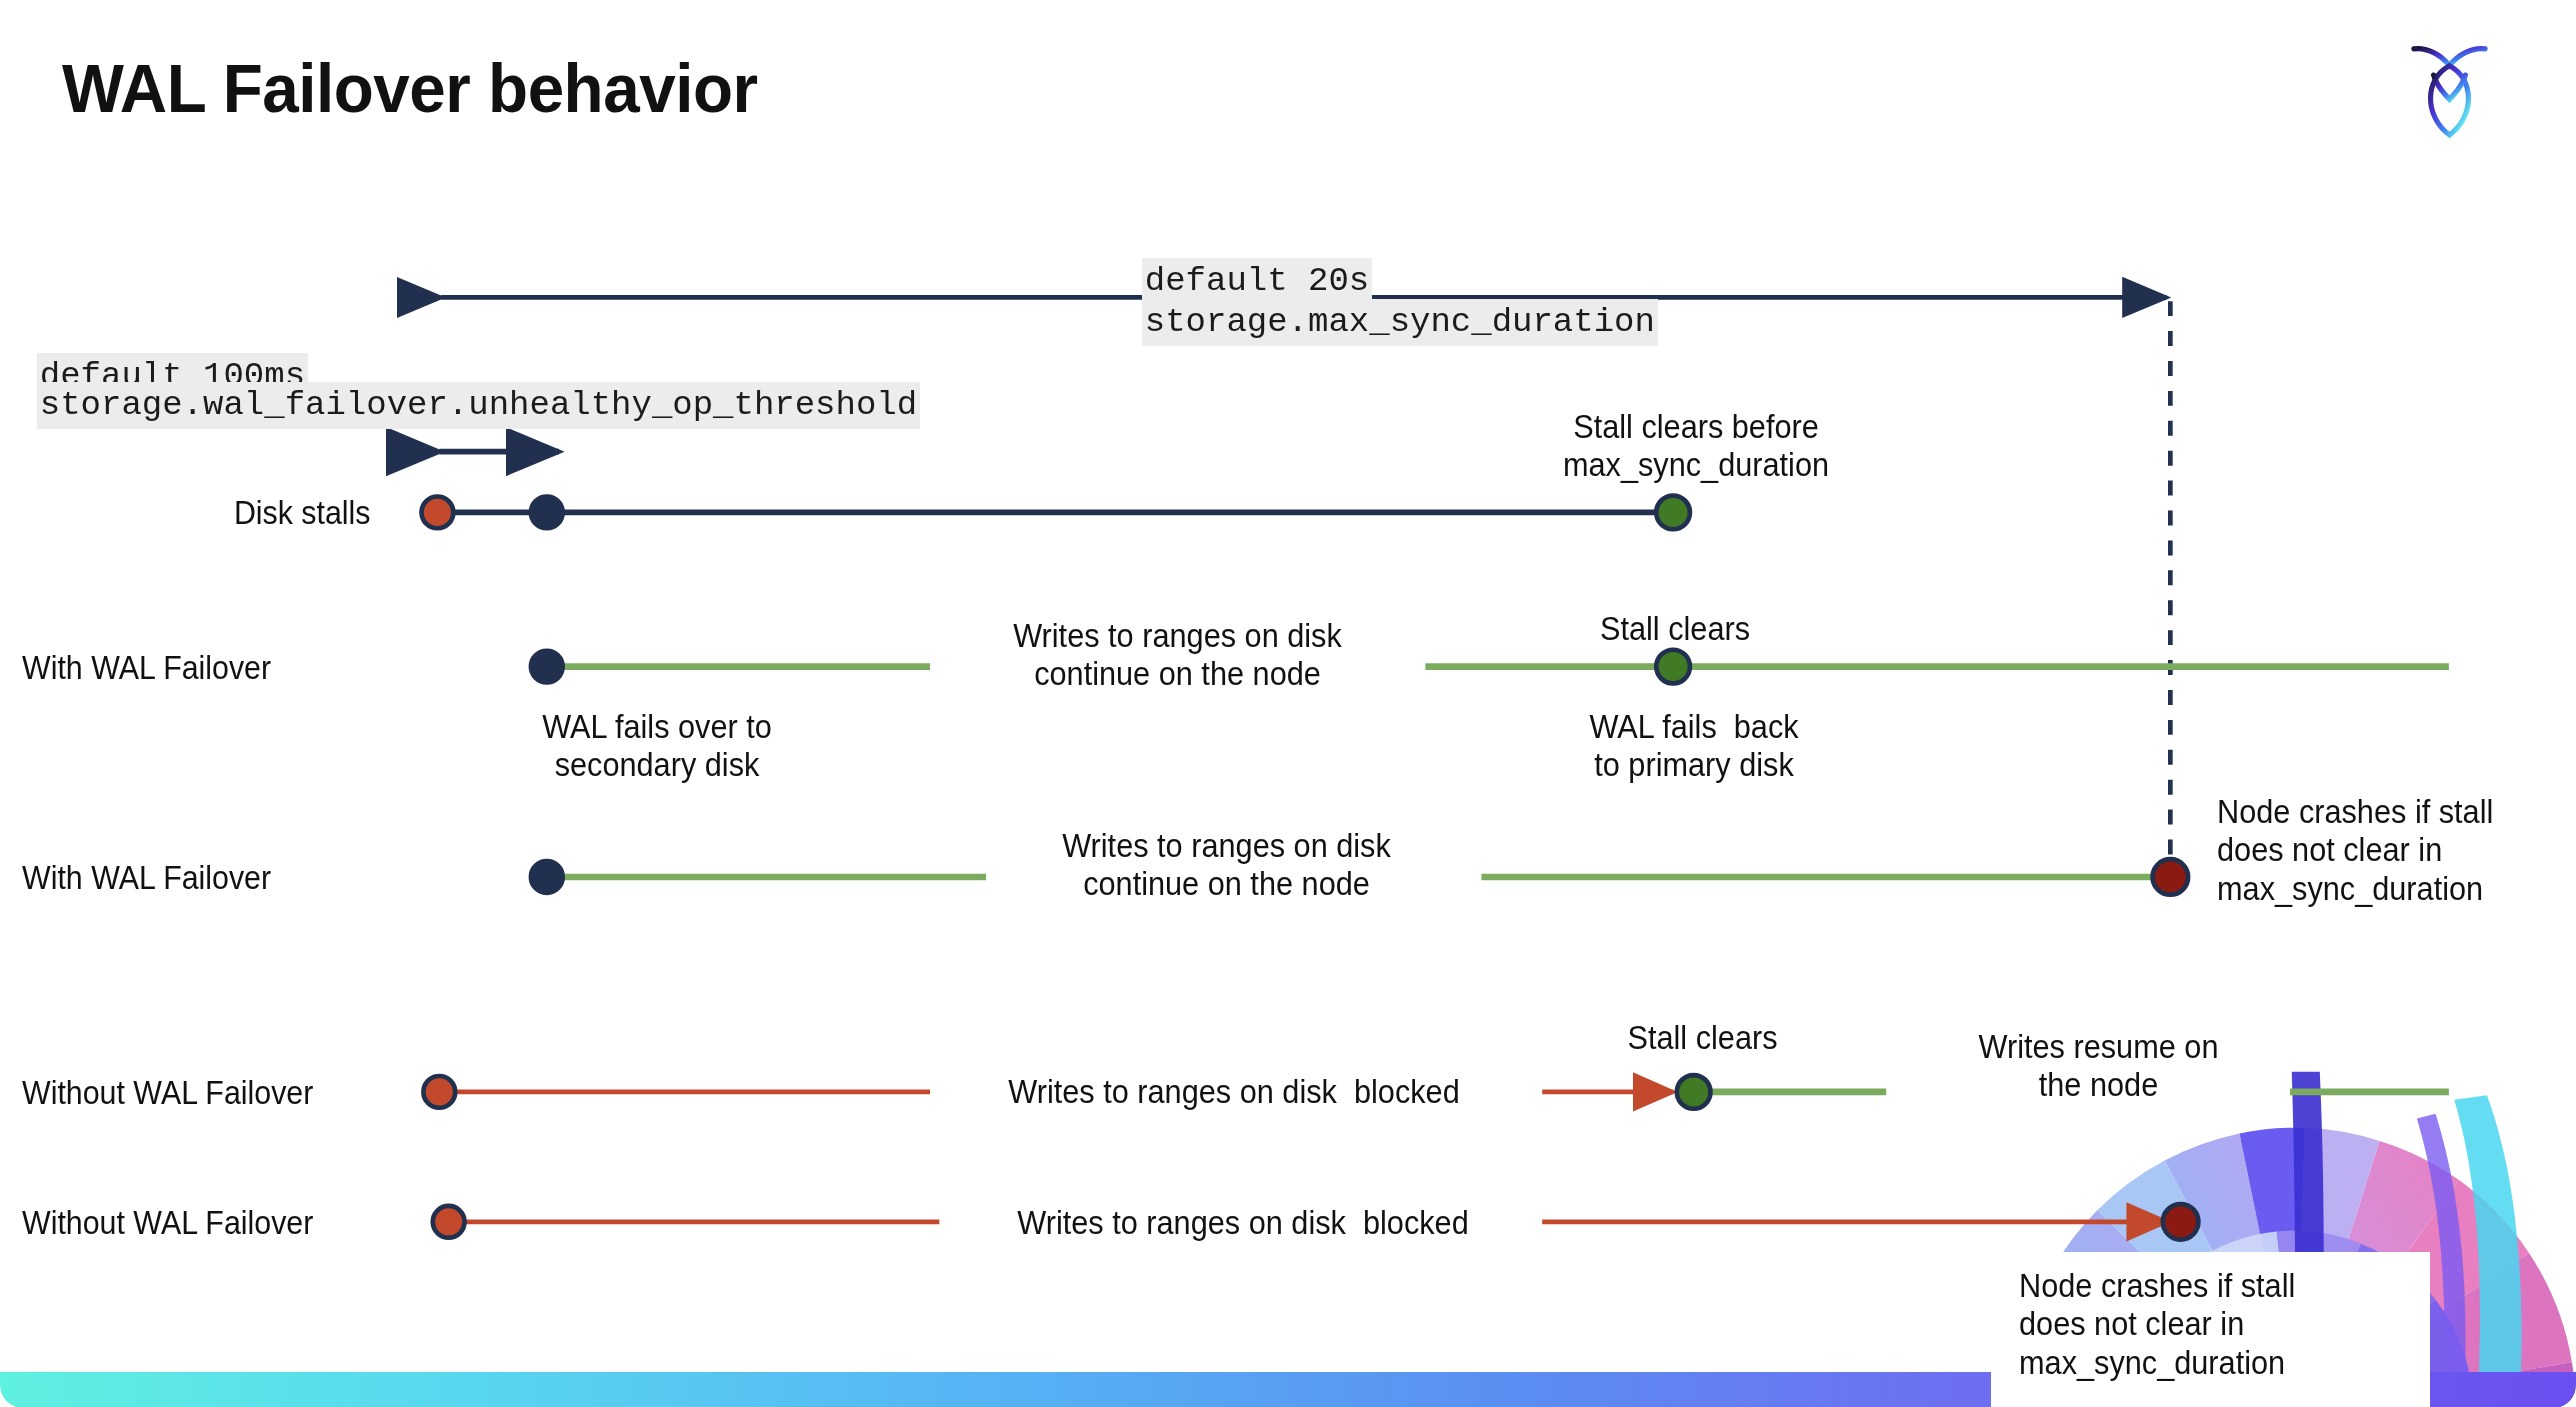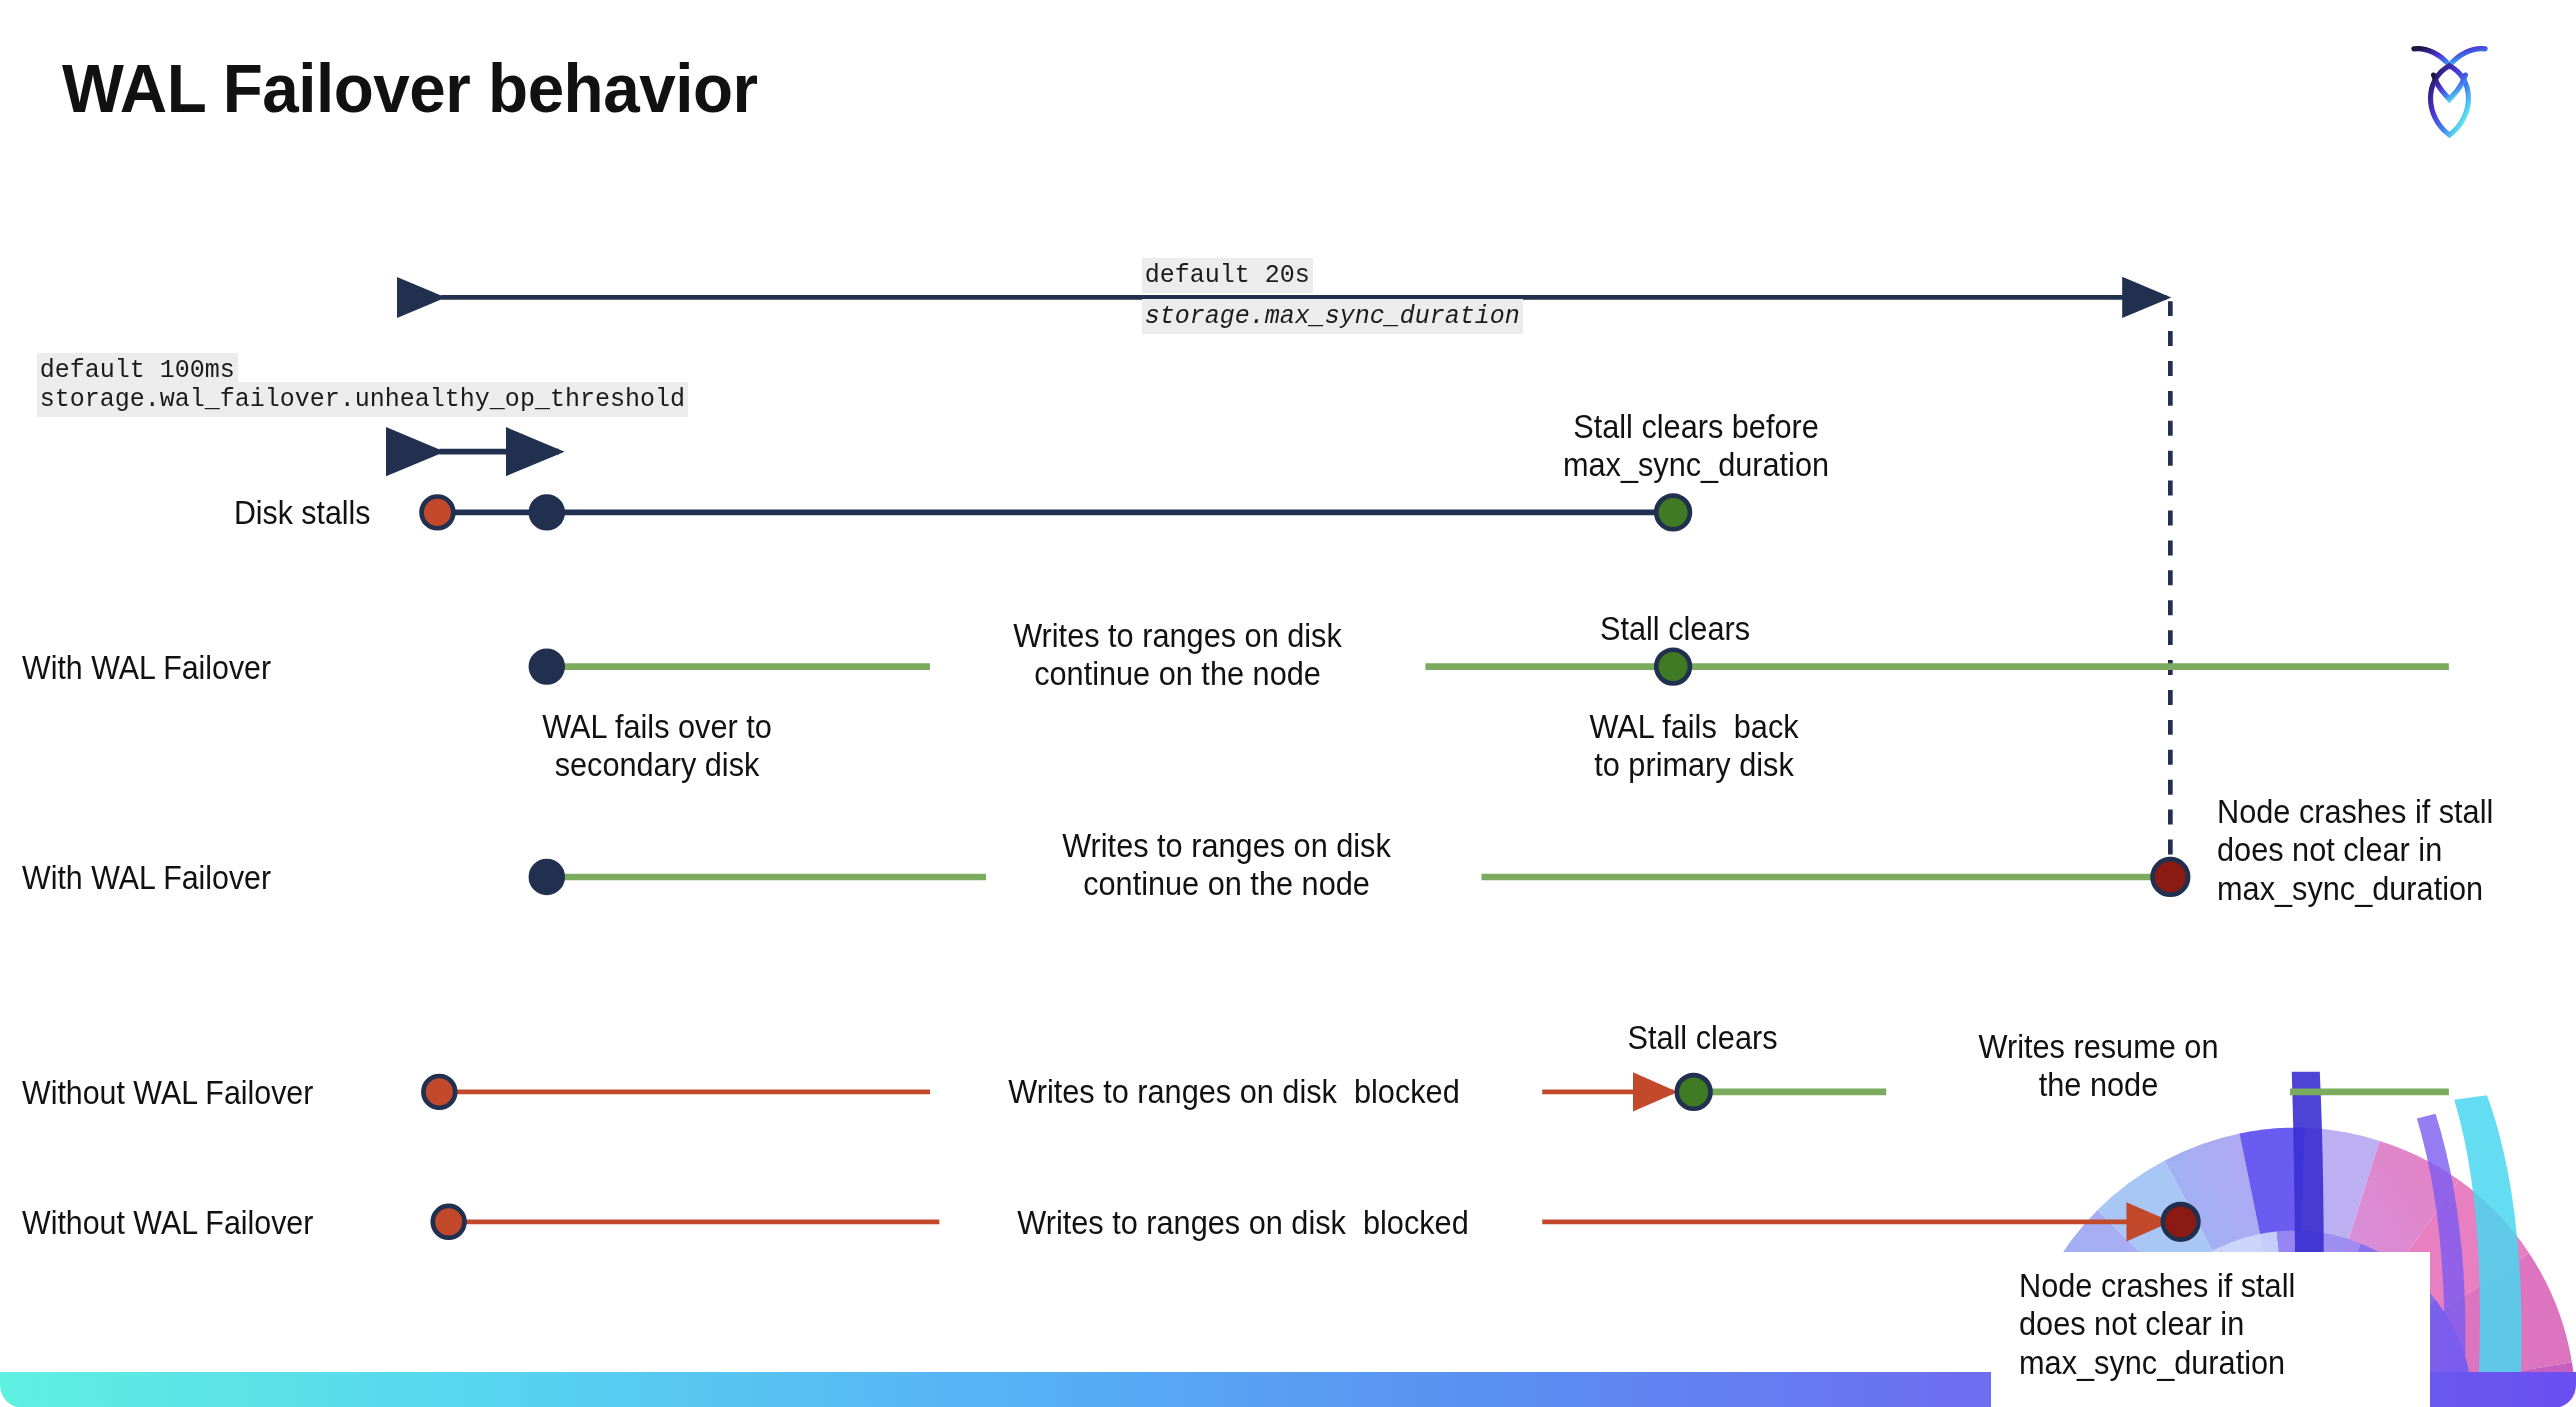--- a/index.html
+++ b/index.html
@@ -19,21 +19,21 @@
 
   
   .title{position:absolute;left:62px;top:49px;font-size:69px;font-weight:800;
     letter-spacing:-0.5px;color:#111111;font-family:"Liberation Sans", sans-serif;
     transform:scaleX(0.95);transform-origin:left top;}
 
   
   .logo{position:absolute;left:2398px;top:30px;width:103px;height:122px;}
 
   
-  .code{position:absolute;font-family:"Liberation Mono", monospace;font-size:25px;
+  .code{position:absolute;font-family:"Liberation Mono", monospace;font-size:34px;
     color:#1b1b1b;background:#ececec;white-space:pre;line-height:1.34;padding:0.9px 2.8px;}
 
   
   .rowlabel{position:absolute;font-size:33px;color:#111;white-space:nowrap;
      transform:scaleX(0.92);transform-origin:left center;}
   .rowlabel.right{transform-origin:right center;}
 
   
   .note{position:absolute;font-size:33px;color:#111;line-height:1.16;white-space:pre;
      transform:scaleX(0.93);}
@@ -174,21 +174,21 @@
       <g fill="none" stroke="url(#lg)" stroke-width="5.5" stroke-linecap="round">
         <path d="M17,20 C30,18 46,26 55,38 C64,26 80,18 93,20"></path>
         <path d="M55,38 C28,52 28,92 55,112 C82,92 82,52 55,38 Z"></path>
         <path d="M38,48 C42,62 50,68 55,74 C60,68 68,62 72,48"></path>
         <path d="M55,74 L55,112"></path>
       </g>
     </svg>
   </div>
 
   <div class="code" style="left:1142px;top:258px;">default 20s</div>
-  <div class="code" style="left:1142px;top:299px;font-style:italic;">storage.max_sync_duration</div>
+  <div class="code" style="left:1142px;top:299px;">storage.max_sync_duration</div>
 
   <div class="code" style="left:37px;top:353px;font-family:Liberation Mono, monospace;">default 100ms</div>
   <div class="code" style="left:37px;top:382px;text-align:center;">storage.wal_failover.unhealthy_op_threshold</div>
 
   <div class="rowlabel right" style="left:222px;top:494px;">Disk stalls</div>
   <div class="rowlabel" style="left:22.4px;top:649px;">With WAL Failover</div>
   <div class="rowlabel" style="left:22.4px;top:859px;">With WAL Failover</div>
   <div class="rowlabel" style="left:22.4px;top:1074px;">Without WAL Failover</div>
   <div class="rowlabel" style="left:22.4px;top:1204px;">Without WAL Failover</div>
 

